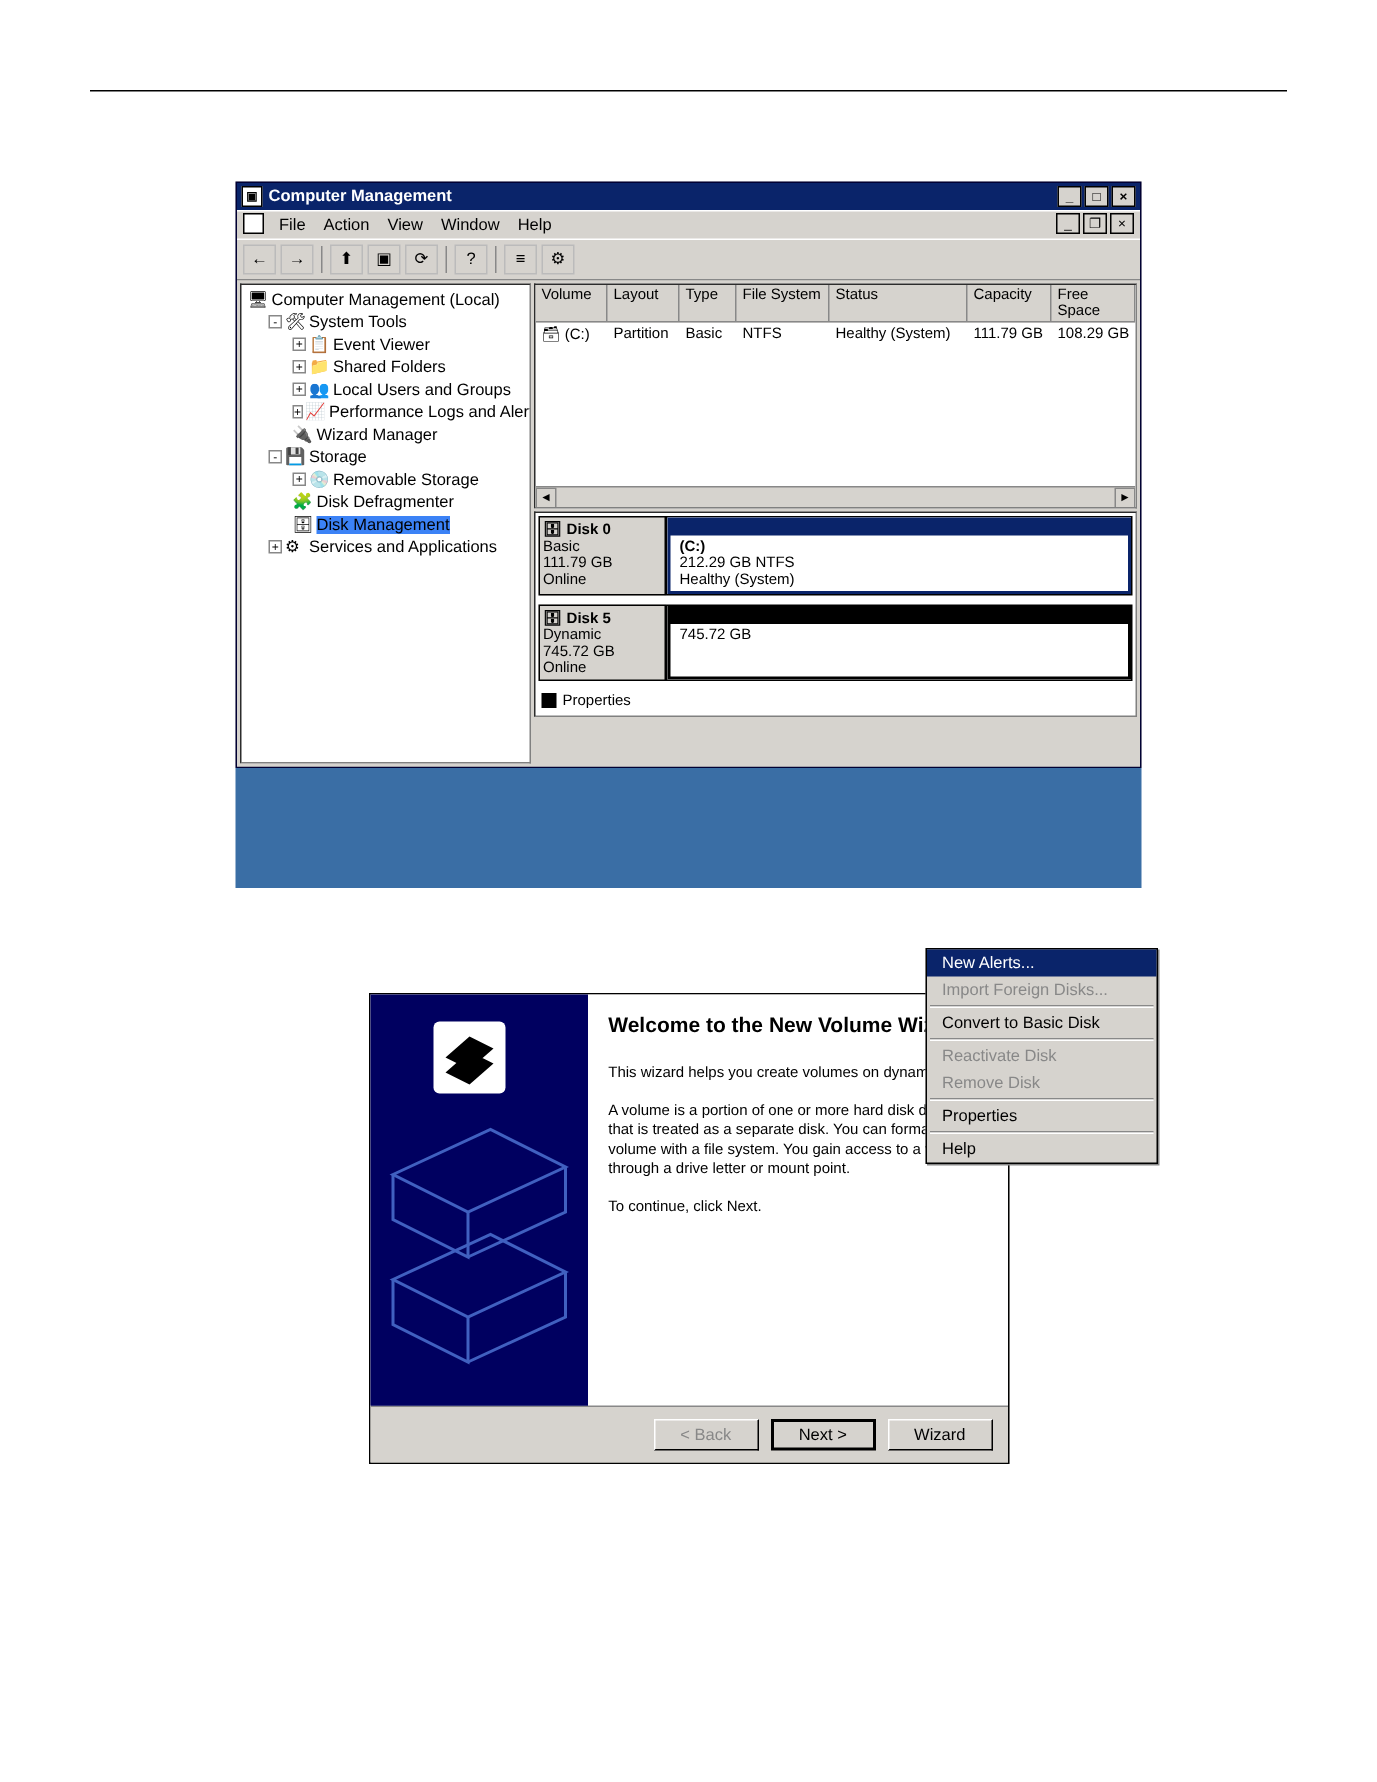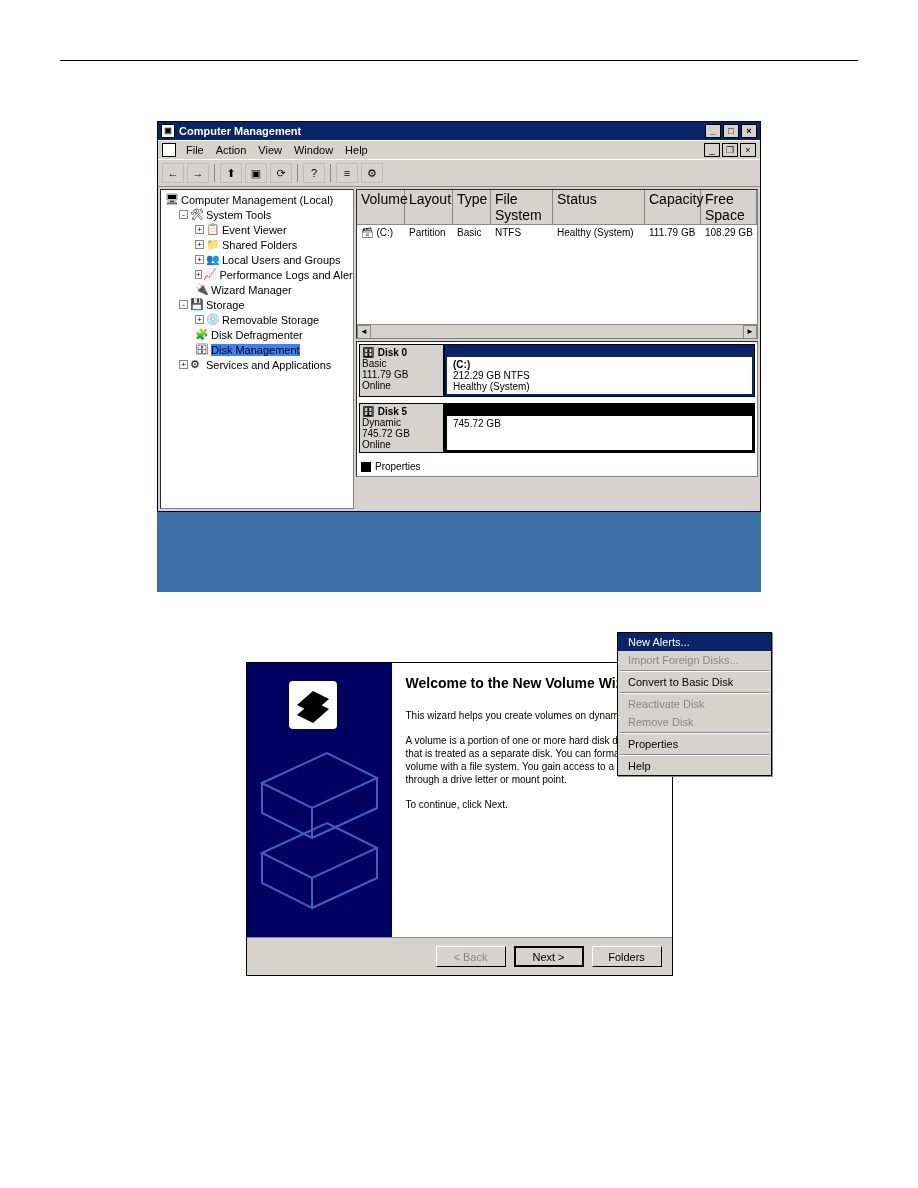--- a/index.html
+++ b/index.html
@@ -9,21 +9,21 @@
   hr.sep { border: none; border-top: 1px solid #000; margin: 40px 0 60px; }
 
   
   .cm-window { width: 604px; margin: 0 auto; border: 1px solid #003; background: #d6d3ce; position: relative; }
   .titlebar { background: linear-gradient(#0a246a, #0a246a); color: #fff; display: flex; align-items: center; padding: 2px 3px; font-size: 11px; font-weight: bold; gap: 4px; }
   .titlebar .icon-box { width: 14px; height: 14px; background: #fff; border: 1px solid #000; font-size: 8px; text-align: center; line-height: 12px; color: #000; }
   .titlebar .spacer { flex: 1; }
   .winctrl { display: flex; gap: 2px; }
   .winbtn { width: 16px; height: 14px; background: #d6d3ce; border: 1px solid #000; font-size: 9px; text-align: center; line-height: 12px; color: #000; }
 
-  .menubar { display: flex; align-items: center; font-size: 11px; padding: 1px 4px; background: #d6d3ce; border-top: 1px solid #fff; }
+  .menubar { display: flex; font-size: 11px; padding: 1px 4px; background: #d6d3ce; border-top: 1px solid #fff; }
   .menubar .icon-box { width: 14px; height: 14px; background: #fff; border: 1px solid #000; margin-right: 4px; }
   .menubar span.item { padding: 2px 6px; }
   .submenu-ctrl { margin-left: auto; display:flex; gap:2px; }
 
   .toolbar { display: flex; align-items: center; gap: 3px; padding: 3px 4px; background: #d6d3ce; border-top: 1px solid #fff; border-bottom: 1px solid #888; }
   .tb-btn { width: 22px; height: 20px; border: 1px solid #bbb; background: #d6d3ce; font-size: 11px; text-align: center; line-height: 18px; }
   .tb-sep { width: 1px; height: 18px; background: #888; margin: 0 2px; }
 
   .cm-body { display: flex; background: #d6d3ce; padding: 2px; gap: 2px; }
   .tree { width: 196px; background: #fff; border: 1px inset #808080; font-size: 11px; padding: 2px 0; height: 320px; overflow: hidden; }
@@ -31,21 +31,21 @@
   .tree-exp { width: 9px; height: 9px; border: 1px solid #888; font-size: 8px; line-height: 7px; text-align: center; color: #000; background: #fff; }
   .tree-icon { width: 14px; height: 14px; }
   .tree-label { }
   .tree-label.sel { background: #3b82f6; }
   .ind0 { padding-left: 4px; }
   .ind1 { padding-left: 18px; }
   .ind2 { padding-left: 34px; }
 
   .right { flex: 1; display: flex; flex-direction: column; gap: 2px; }
   .vol-pane { background: #fff; border: 1px inset #808080; height: 150px; position: relative; overflow: hidden; }
-  .vol-hdr { display: flex; background: #d6d3ce; font-size: 14px; border-bottom: 1px solid #888; }
+  .vol-hdr { display: flex; background: #d6d3ce; font-size: 10px; border-bottom: 1px solid #888; }
   .vol-hdr div { border-right: 1px solid #888; padding: 1px 4px; }
   .vol-row { display: flex; font-size: 10px; padding: 1px 0; }
   .vol-row div { padding: 1px 4px; }
   .scroll-x { position: absolute; bottom: 0; left: 0; right: 0; height: 14px; background: #d6d3ce; border-top: 1px solid #888; display:flex; justify-content:space-between; }
   .scroll-x span { width:14px; height:14px; background:#d6d3ce; border:1px solid #888; font-size:8px; text-align:center; line-height:12px; }
 
   .disk-pane { background: #fff; border: 1px inset #808080; position: relative; font-size: 10px; padding: 2px; }
   .disk-row { display: flex; margin-bottom: 6px; }
   .disk-info { width: 85px; padding: 2px; border: 1px solid #000; background: #d6d3ce; }
   .disk-info .dname { font-weight: bold; display:flex; align-items:center; gap:3px; }
@@ -293,17 +293,17 @@
       <div class="nvw-right">
         <h3>Welcome to the New Volume Wizard</h3>
         <p>This wizard helps you create volumes on dynamic disks.</p>
         <p>A volume is a portion of one or more hard disk drives that is treated as a separate disk. You can format a volume with a file system. You gain access to a volume through a drive letter or mount point.</p>
         <p>To continue, click Next.</p>
       </div>
     </div>
     <div class="nvw-btns">
       <button class="nvw-btn dis">&lt; Back</button>
       <button class="nvw-btn def">Next &gt;</button>
-      <button class="nvw-btn">Folders</button>
+      <button class="nvw-btn">Wizard</button>
     </div>
   </div>
 
 </div>
 
 </body></html>

